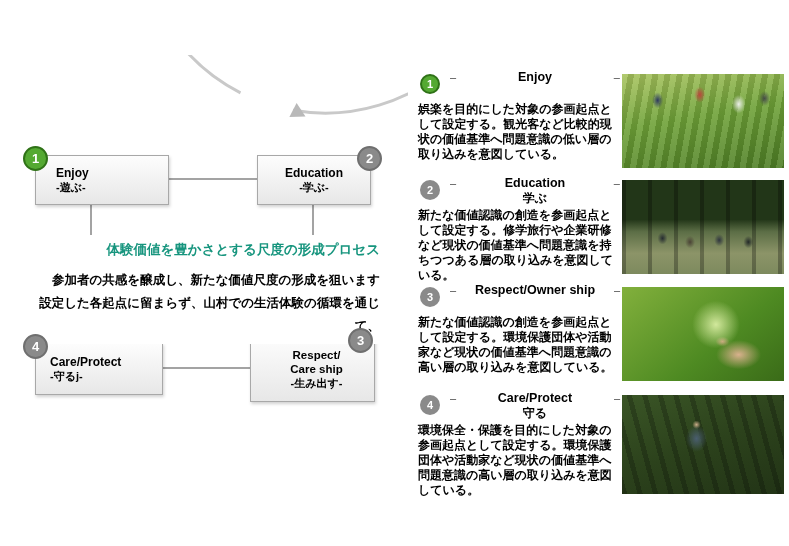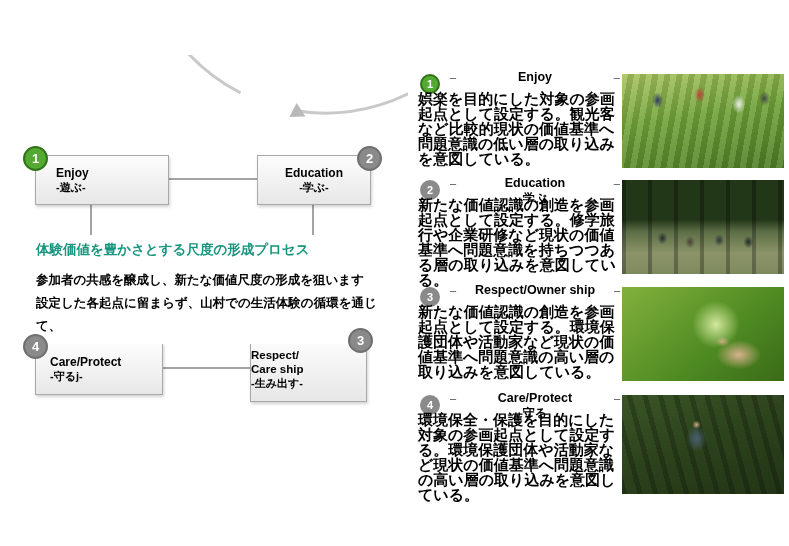--- a/index.html
+++ b/index.html
@@ -10,60 +10,60 @@
   .diagram{position:absolute;left:8px;top:55px;width:400px;height:420px;}
   .cycle-svg{position:absolute;left:0;top:0;}
 
   .node{position:absolute;background:linear-gradient(#fdfdfd,#e7e7e7);
         border:1px solid #a8a8a8;box-shadow:1px 2px 3px rgba(0,0,0,.18);
         display:flex;flex-direction:column;justify-content:center;
         font-weight:bold;font-size:12px;line-height:1.25;z-index:2;}
   .node .sub{font-size:11px;font-weight:bold;}
   .node-enjoy{left:27px;top:100px;width:112px;height:48px;padding-left:20px;text-align:left;}
   .node-education{left:249px;top:100px;width:112px;height:48px;text-align:center;}
-  .node-respect{left:242px;top:281px;width:115px;height:64px;text-align:left;font-size:11.5px;}
+  .node-respect{left:242px;top:281px;width:115px;height:64px;text-align:center;font-size:11.5px;padding-left:8px;}
   .node-care{left:27px;top:288px;width:112px;height:50px;padding-left:14px;text-align:left;}
 
   .badge{position:absolute;width:25px;height:25px;border-radius:50%;
          display:flex;align-items:center;justify-content:center;
          color:#fff;font-weight:bold;font-size:13px;z-index:4;box-sizing:border-box;}
   .badge.green{background:#54a932;border:2px solid #2f7217;}
   .badge.gray{background:#8a8a8a;border:2px solid #6f6f6f;}
   .b1{left:15px;top:91px;}  .b2{left:349px;top:91px;}
   .b3{left:340px;top:273px;} .b4{left:15px;top:279px;}
 
   .connector{position:absolute;background:#a3a3a3;z-index:1;}
   .c-top{left:139px;top:123px;width:110px;height:2px;}
   .c-bottom{left:139px;top:312px;width:103px;height:2px;}
   .c-left{left:82px;top:148px;width:2px;height:140px;}
   .c-right{left:304px;top:148px;width:2px;height:133px;}
 
   .center-text{position:absolute;left:28px;top:180px;width:344px;background:#fff;
-               text-align:left;padding:6px 0;z-index:3;}
+               text-align:right;padding:6px 0;z-index:3;}
   .center-text .head{color:#17957E;font-size:13.5px;font-weight:bold;margin-bottom:10px;}
   .center-text .bodyline{font-size:12.5px;font-weight:bold;line-height:1.85;}
 
   
   .list{position:absolute;left:418px;top:64px;width:366px;height:470px;}
   .item{position:absolute;left:0;width:366px;height:104px;}
   .i1{top:6px;} .i2{top:112px;} .i3{top:219px;} .i4{top:327px;}
 
   .lbadge{position:absolute;left:2px;top:4px;width:20px;height:20px;border-radius:50%;
           display:flex;align-items:center;justify-content:center;color:#fff;
           font-weight:bold;font-size:11px;box-sizing:border-box;}
   .lbadge.green{background:#54a932;border:2px solid #2f7217;}
   .lbadge.gray{background:#8a8a8a;}
 
   .titlebox{position:absolute;left:32px;top:0;width:170px;}
   .titleline{display:flex;justify-content:space-between;align-items:center;
              font-weight:bold;font-size:12.5px;}
   .titleline .dash{font-weight:normal;color:#444;font-size:11px;}
   .subtitle{text-align:center;font-weight:bold;font-size:12px;margin-top:0;}
 
-  .desc{position:absolute;left:0;top:22px;width:203px;font-size:15px;font-weight:bold;
+  .desc{position:absolute;left:0;top:32px;width:203px;font-size:12px;font-weight:bold;
         line-height:15px;text-align:left;font-family:Liberation Serif, serif;}
 
   .photo{position:absolute;left:204px;top:4px;width:162px;height:94px;}
   .i4 .photo{height:99px;}
   .photo1{background:
     radial-gradient(ellipse 9px 13px at 22% 28%,rgba(40,50,95,.95),transparent 62%),
     radial-gradient(ellipse 9px 13px at 48% 22%,rgba(195,60,60,.9),transparent 62%),
     radial-gradient(ellipse 11px 15px at 72% 32%,rgba(245,245,245,.92),transparent 62%),
     radial-gradient(ellipse 9px 12px at 88% 26%,rgba(60,60,70,.85),transparent 62%),
     repeating-linear-gradient(100deg,rgba(255,255,255,.10) 0 6px,rgba(0,0,0,.10) 6px 12px),

